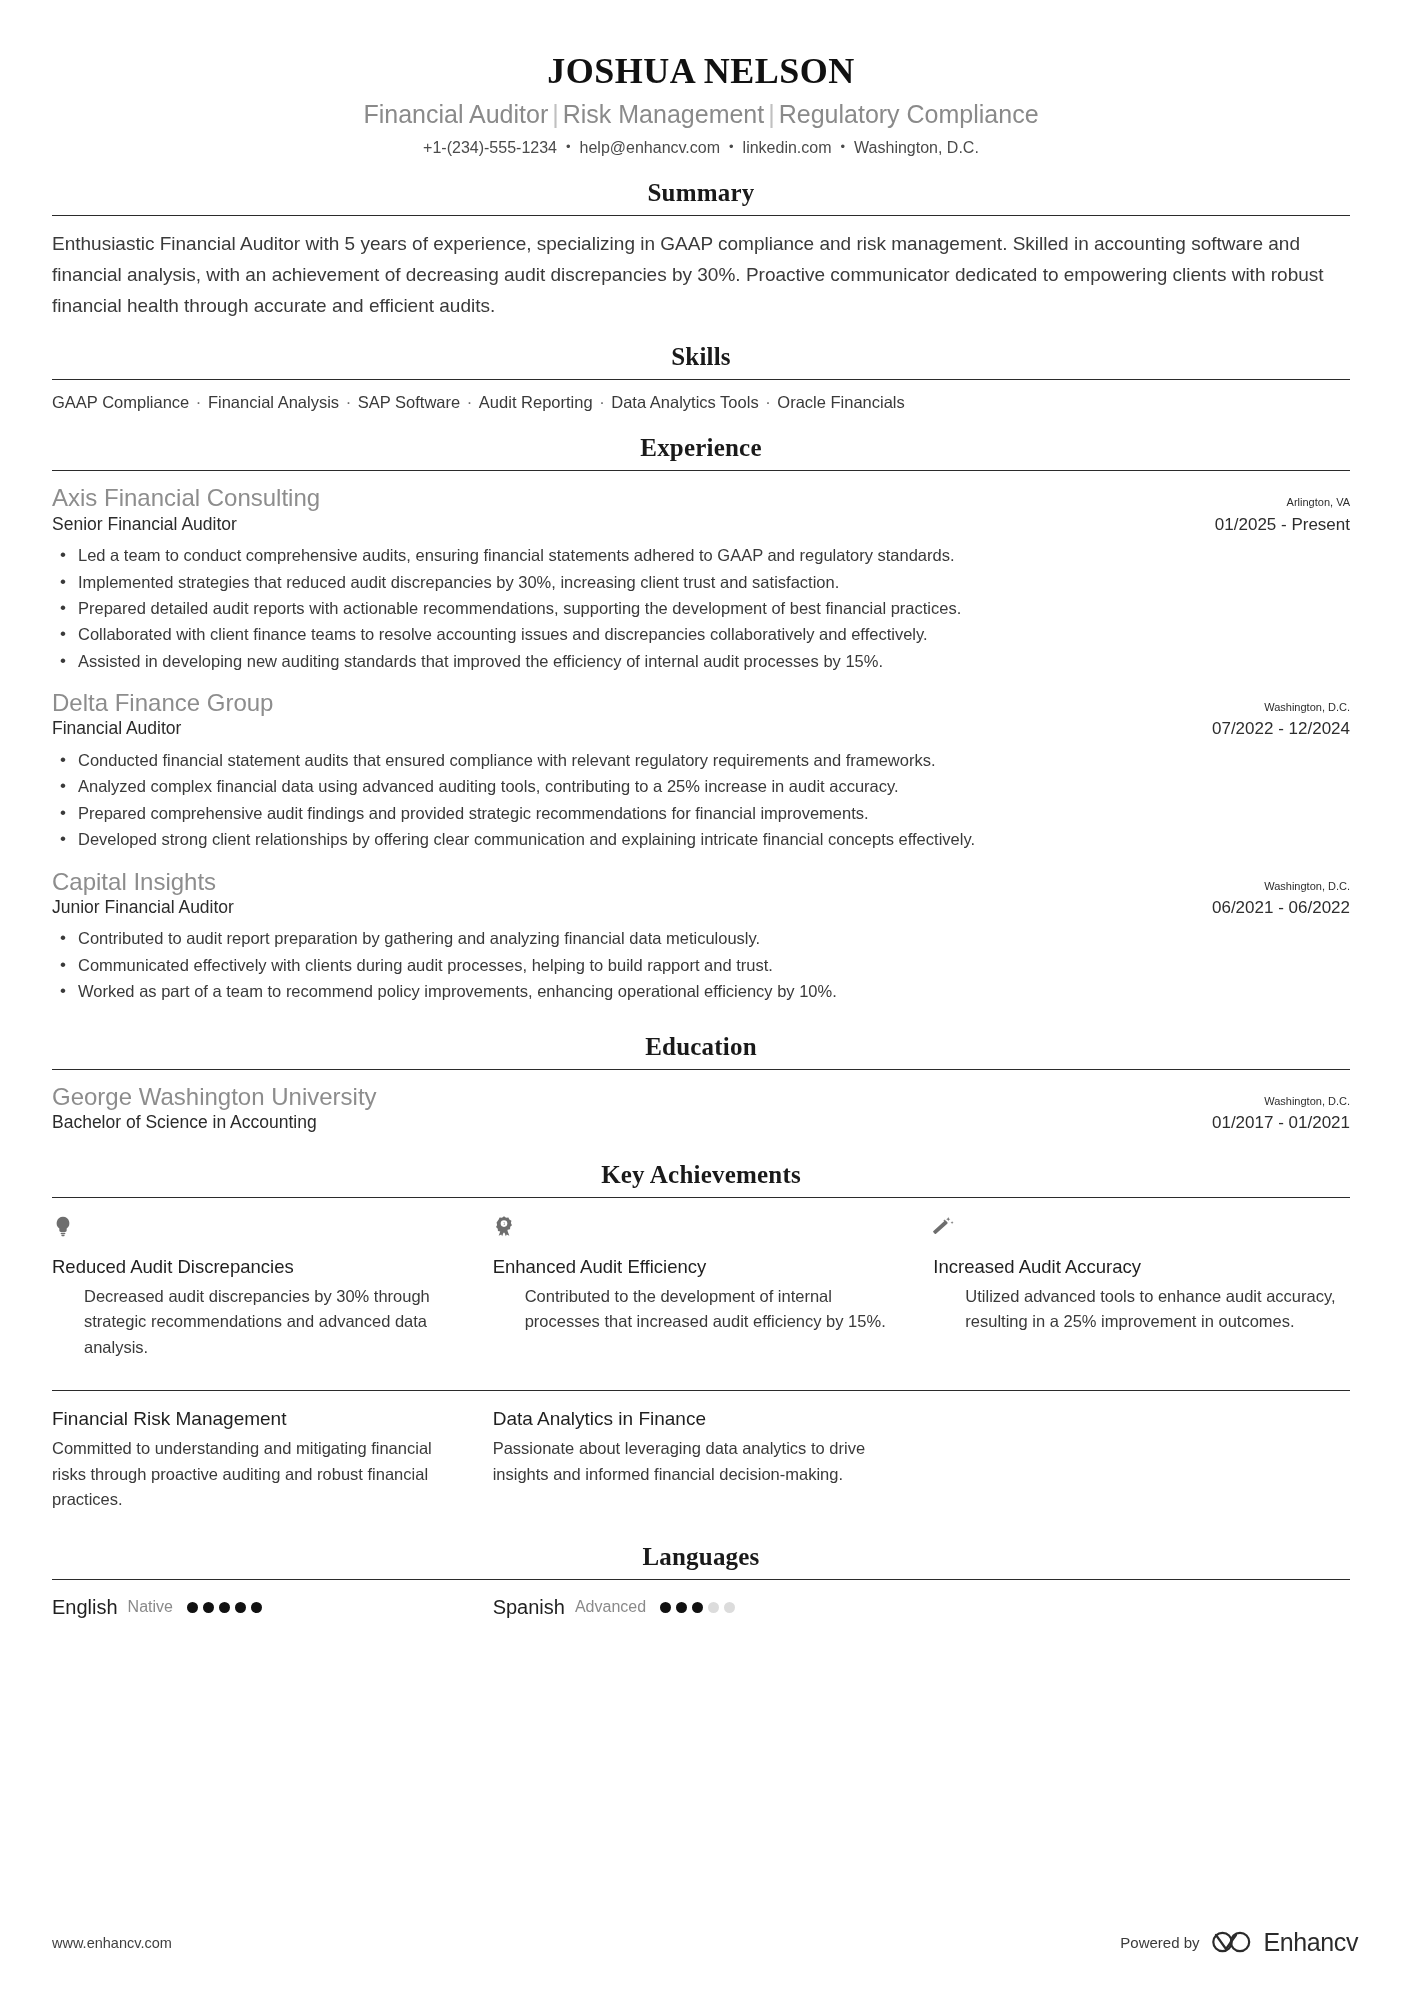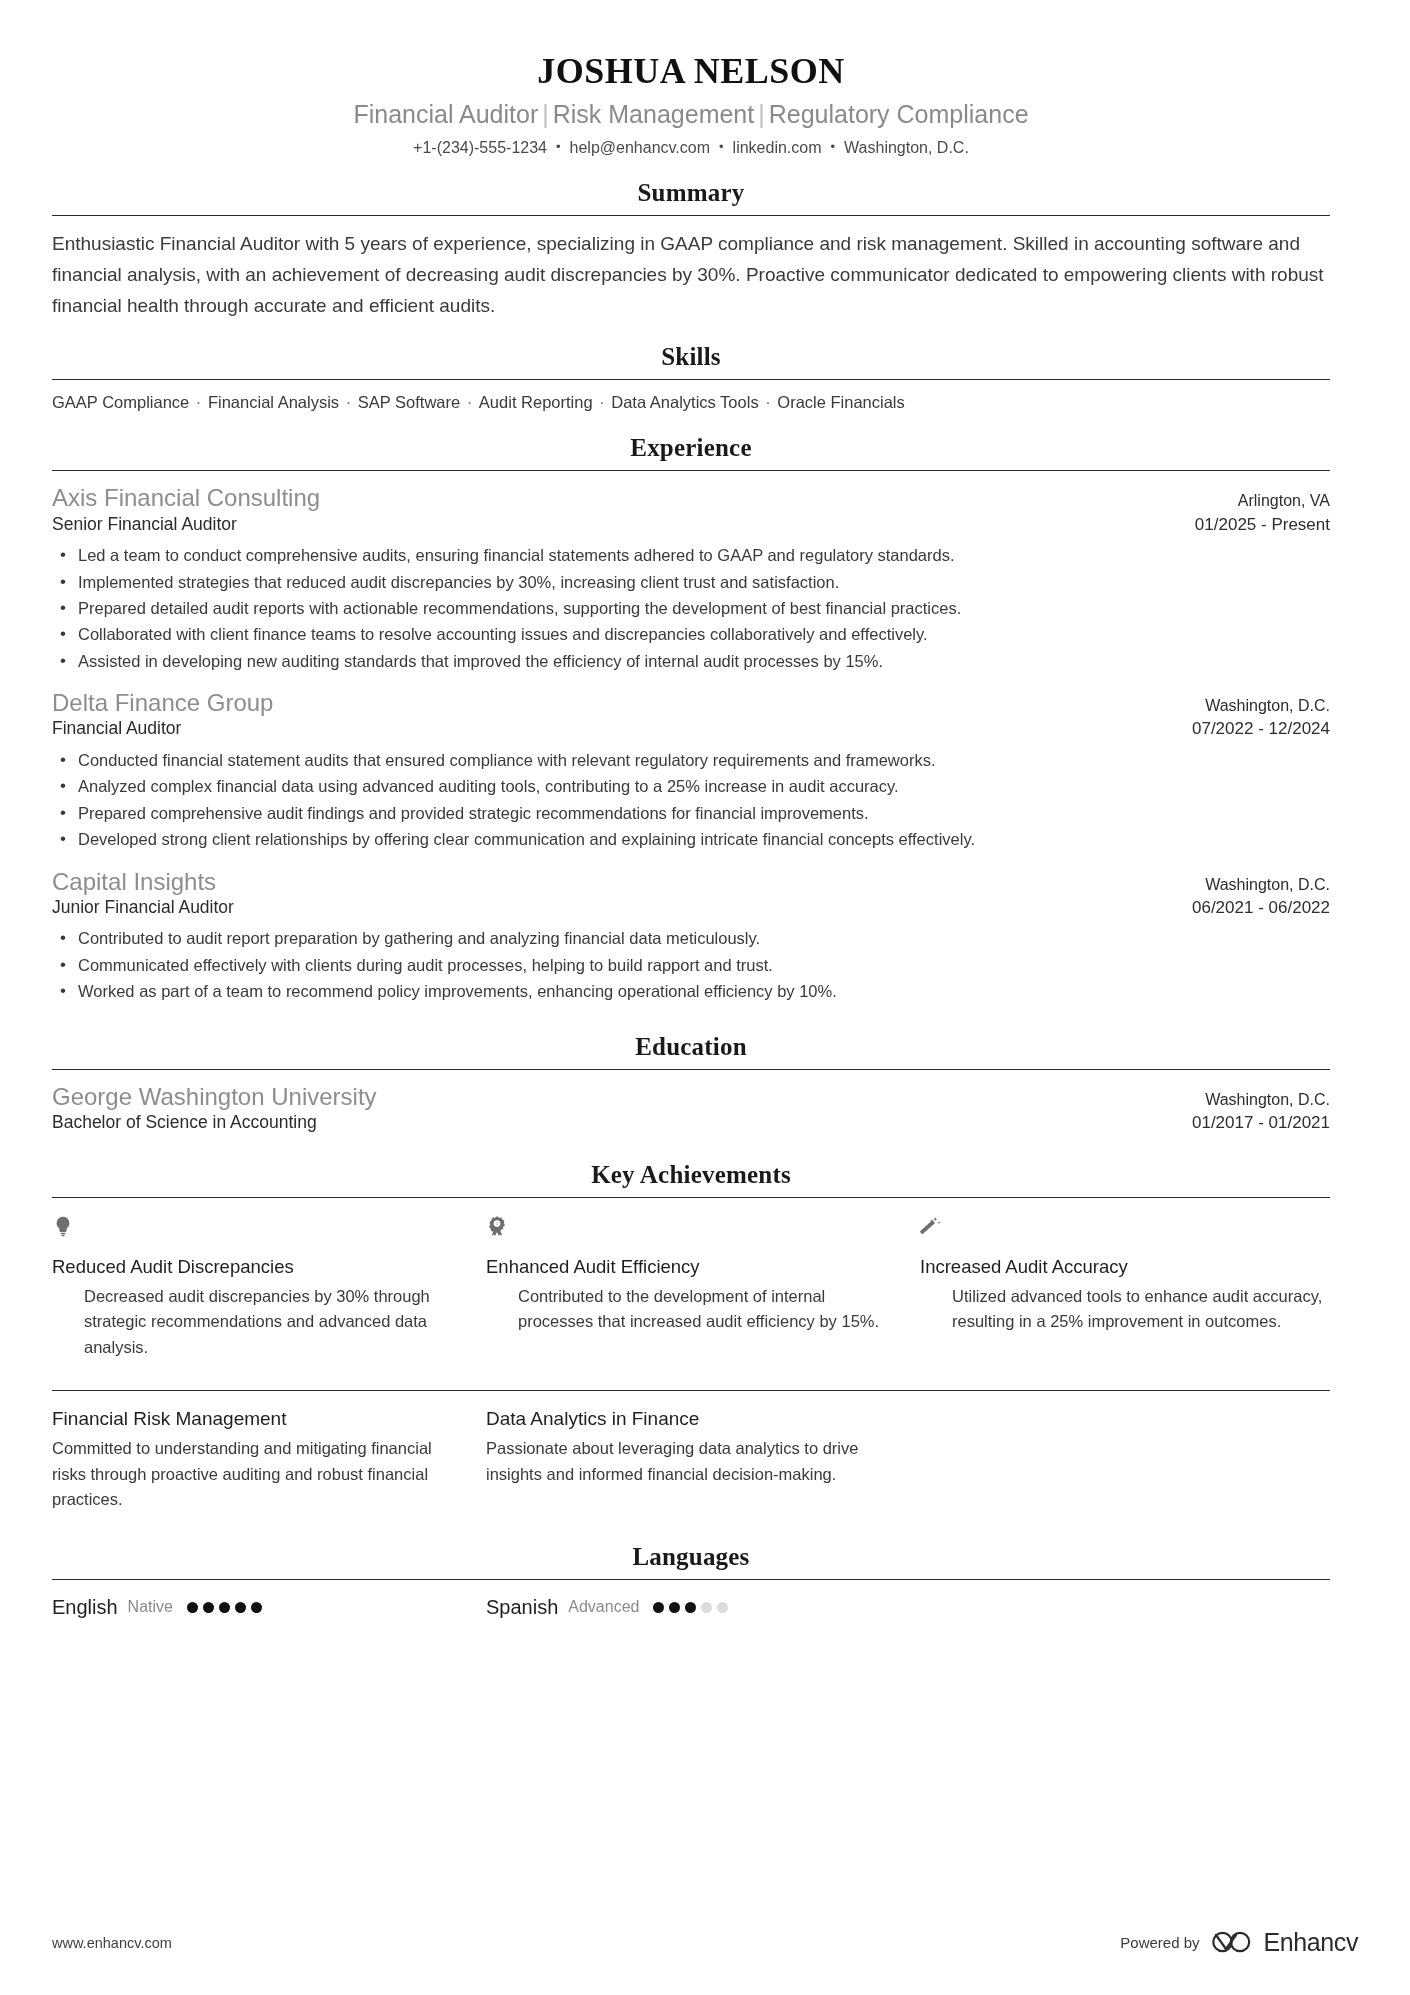--- a/index.html
+++ b/index.html
@@ -5,21 +5,21 @@
   * { box-sizing: border-box; margin: 0; padding: 0; }
   html, body {
     width: 1410px;
     background: #ffffff;
     font-family: "Liberation Sans", sans-serif;
   }
   .page {
     width: 1410px;
     min-height: 1995px;
     background: #fff;
-    padding: 40px 80px 0 52px;
+    padding: 40px 60px 0 52px;
     position: relative;
   }
 
   
   .name {
     text-align: center;
     font-family: "Liberation Serif", serif;
     font-weight: bold;
     font-size: 36px;
     letter-spacing: 0.5px;
@@ -83,21 +83,21 @@
     justify-content: space-between;
     align-items: baseline;
   }
   .org {
     font-size: 24px;
     color: #8d8d8d;
     font-weight: 400;
     line-height: 1.22;
   }
   .loc {
-    font-size: 16px;
+    font-size: 11px;
     color: #2d2d2d;
   }
   .role {
     font-size: 17.5px;
     color: #2b2b2b;
     line-height: 1.35;
   }
   .dates {
     font-size: 17px;
     color: #2d2d2d;

